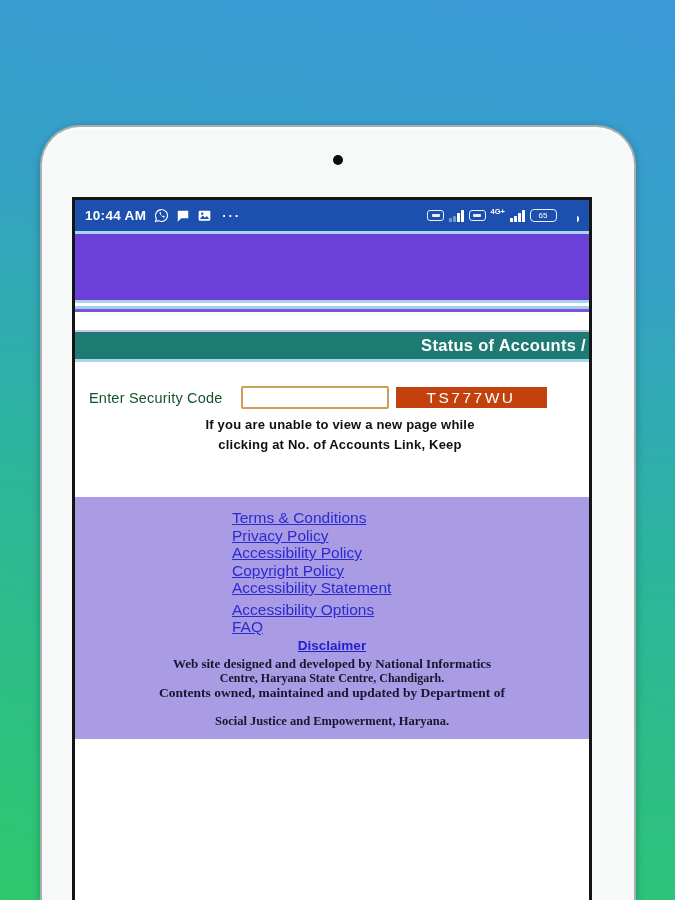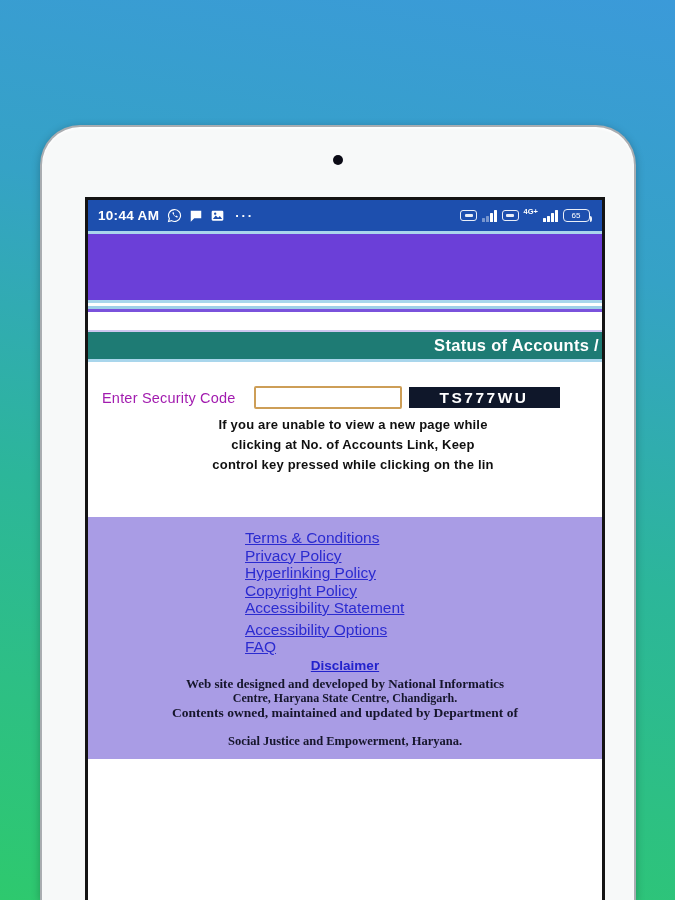--- a/index.html
+++ b/index.html
@@ -15,21 +15,21 @@
   .tablet {
     position:absolute; left:40px; top:125px; width:596px; height:775px;
     background:#f7f9f9; border:2px solid #a9adb1; border-bottom:none;
     border-radius:40px 40px 0 0;
     box-shadow:inset 0 2px 2px rgba(255,255,255,.8), 0 2px 8px rgba(0,0,0,.25);
   }
   .camera { position:absolute; top:28px; left:50%; transform:translateX(-50%);
     width:10px; height:10px; border-radius:50%; background:#0b0b16; }
 
   .screen {
-    position:absolute; left:43px; top:70px; width:520px; bottom:0;
+    position:absolute; left:30px; top:70px; width:520px; bottom:0;
     background:#ffffff; border:3px solid #141414; border-bottom:none;
     overflow:hidden;
   }
 
   
   .statusbar {
     height:31px; background:#1d4fae; color:#fff;
     display:flex; align-items:center; padding:0 10px; gap:8px;
   }
   .sb-time { font-size:13.5px; font-weight:bold; letter-spacing:.3px; white-space:nowrap; }
@@ -37,21 +37,21 @@
   .sb-right { margin-left:auto; display:flex; align-items:center; gap:5px; }
   .sb-dots { font-size:13px; font-weight:bold; letter-spacing:2px; margin-left:3px; }
   .simbadge { width:17px; height:11px; border:1.5px solid #e9eef8; border-radius:3px;
     display:flex; align-items:center; justify-content:center; }
   .simbadge i { display:block; width:8px; height:3px; background:#e9eef8; border-radius:1px; }
   .bars { display:flex; align-items:flex-end; gap:1.5px; height:12px; }
   .bars span { width:2.5px; background:#fff; display:block; border-radius:.5px; }
   .b1{height:4px} .b2{height:6px} .b3{height:9px} .b4{height:12px}
   .dim{opacity:.4}
   .net-label { font-size:7.5px; font-weight:bold; transform:translateY(-4px); letter-spacing:0; }
-  .battery { display:flex; align-items:flex-end; }
+  .battery { display:flex; align-items:flex-end;gap:20px; }
   .battery .body { width:27px; height:13px; border:1.5px solid #e9eef8; border-radius:4px;
     display:flex; align-items:center; justify-content:center; font-size:8px; color:#fff; }
   .battery .nub { width:2.5px; height:6px; background:#e9eef8; border-radius:0 2px 2px 0; }
 
   
   .strip-lb { height:3px; background:#a9d6ec; }
   .strip-lb2 { height:3px; background:#9ecfe8; }
   .strip-w { height:3px; background:#ffffff; }
   .strip-purple { height:3px; background:#7a52dc; }
   .strip-lav { height:2px; background:#cdc6ef; }
@@ -59,25 +59,25 @@
   .band-white { height:18px; background:#fff; }
 
   .tealbar {
     height:27px; background:#1e7b74; color:#fff;
     font-size:16.5px; font-weight:bold; letter-spacing:.3px;
     text-align:right; padding:4px 3px 0 0; white-space:nowrap; overflow:hidden;
   }
 
   
   .form-row { margin-top:24px; display:flex; align-items:center; padding-left:14px; }
-  .sec-label { font-size:14.5px; color:#a21caf; letter-spacing:.2px; white-space:nowrap; }
+  .sec-label { font-size:14.5px; color:#14532d; letter-spacing:.2px; white-space:nowrap; }
   .sec-input { margin-left:18px; width:148px; height:23px; border:2px solid #cd9e57;
     background:#fff; outline:none; font-size:14px; padding:0 3px; border-radius:2px; }
-  .captcha { margin-left:7px; width:151px; height:21px; background:#0f172a; color:#fff;
-    font-size:15.5px; font-weight:bold; letter-spacing:2.5px; text-align:center;
+  .captcha { margin-left:7px; width:151px; height:21px; background:#c2410c; color:#fff;
+    font-size:15.5px; font-weight:normal; letter-spacing:2.5px; text-align:center;
     line-height:21px; font-style:normal; }
   .btn-row { text-align:center; margin-top:6px; }
   .view-btn {
     font-family:"Liberation Sans","DejaVu Sans",sans-serif;
     font-size:14.5px; color:#000; background:#ececec;
     border:2px solid; border-color:#b9b9b9 #7d7d7d #7d7d7d #b9b9b9;
     padding:2px 52px; cursor:pointer; white-space:nowrap;
   }
 
   
@@ -174,28 +174,27 @@
       <div class="form-row">
         <span class="sec-label">Enter Security Code</span>
         <input class="sec-input" type="text" value="" style="">
         <span class="captcha">TS777WU</span>
       </div>
 
 
       <div class="notice">
         <div>If you are unable to view a new page while</div>
         <div>clicking at No. of Accounts Link, Keep</div>
-        <div>control key pressed while clicking on the lin</div>
       </div>
 
       <div class="footer">
         <div class="flinks">
           <a href="#">Terms &amp; Conditions</a>
           <a href="#">Privacy Policy</a>
-          <a href="#">Hyperlinking Policy</a>
+          <a href="#">Accessibility Policy</a>
           <a href="#">Copyright Policy</a>
           <a href="#" class="indent">Accessibility Statement</a>
         </div>
         <div class="flinks2">
           <a href="#">Accessibility Options</a>
           <a href="#">FAQ</a>
         </div>
         <div class="disclaimer-row">
           <a href="#">Disclaimer</a>
         </div>

